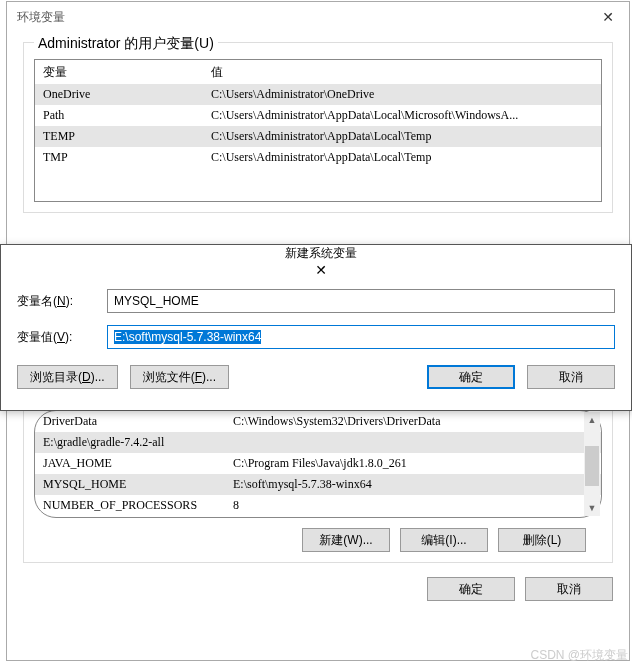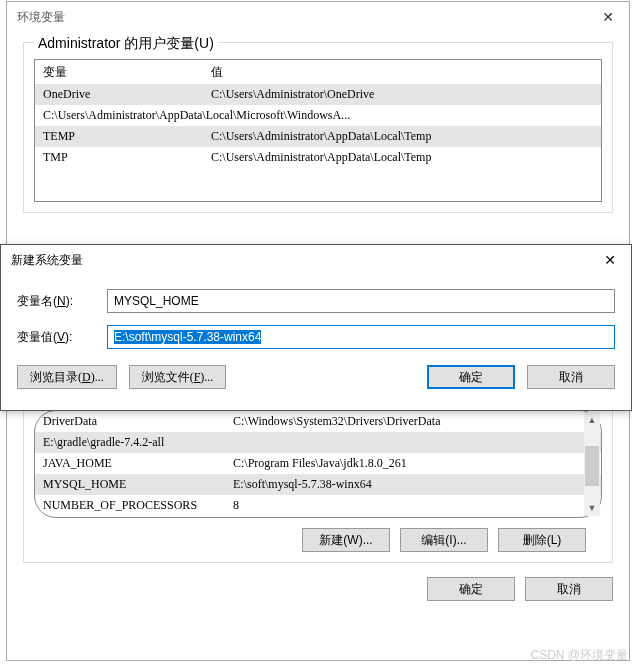--- a/index.html
+++ b/index.html
@@ -147,21 +147,20 @@
       font-size: 12px;
     }
     .sel-text span {
       background: #0078d7;
       color: #fff;
     }
     .dialog-btn-row {
       display: flex;
       padding: 10px 16px 12px 16px;
       gap: 12px;
-      font-family: Liberation Serif, serif;
     }
     .dialog-btn-row .spacer { flex: 1; }
     .watermark {
       position: absolute;
       right: 4px;
       bottom: 2px;
       color: #ccc;
       font-size: 12px;
     }
     .underline { text-decoration: underline; }
@@ -183,20 +182,21 @@
       <div class="table-inner">
         <div class="thead">
           <div class="col col-var">变量</div>
           <div class="col col-val">值</div>
         </div>
         <div class="row alt">
           <div class="col col-var">OneDrive</div>
           <div class="col col-val">C:\Users\Administrator\OneDrive</div>
         </div>
         <div class="row">
+          <div class="col col-var">Path</div>
           <div class="col col-val">C:\Users\Administrator\AppData\Local\Microsoft\WindowsA...</div>
         </div>
         <div class="row alt">
           <div class="col col-var">TEMP</div>
           <div class="col col-val">C:\Users\Administrator\AppData\Local\Temp</div>
         </div>
         <div class="row">
           <div class="col col-var">TMP</div>
           <div class="col col-val">C:\Users\Administrator\AppData\Local\Temp</div>
         </div>
@@ -242,21 +242,21 @@
     </div>
   </div>
 
   <div class="button-row" style="padding:14px 16px 10px 16px; border-top:0;">
     <button class="btn">确定</button>
     <button class="btn">取消</button>
   </div>
 </div>
 
 <div class="window" style="left:0; top:244px; width:632px; height:167px; border:1px solid #555; box-shadow:0 2px 8px rgba(0,0,0,.25);">
-  <div class="titlebar" style="color:#000;">
+  <div class="titlebar" style="color:#000;flex-direction:column;">
     <span>新建系统变量</span>
     <div class="titlebar-close active">✕</div>
   </div>
 
   <div style="height:8px;"></div>
 
   <div class="form-row">
     <div class="form-label">变量名(<span class="underline">N</span>):</div>
     <input class="text-input" type="text" value="MYSQL_HOME" style="">
   </div>

